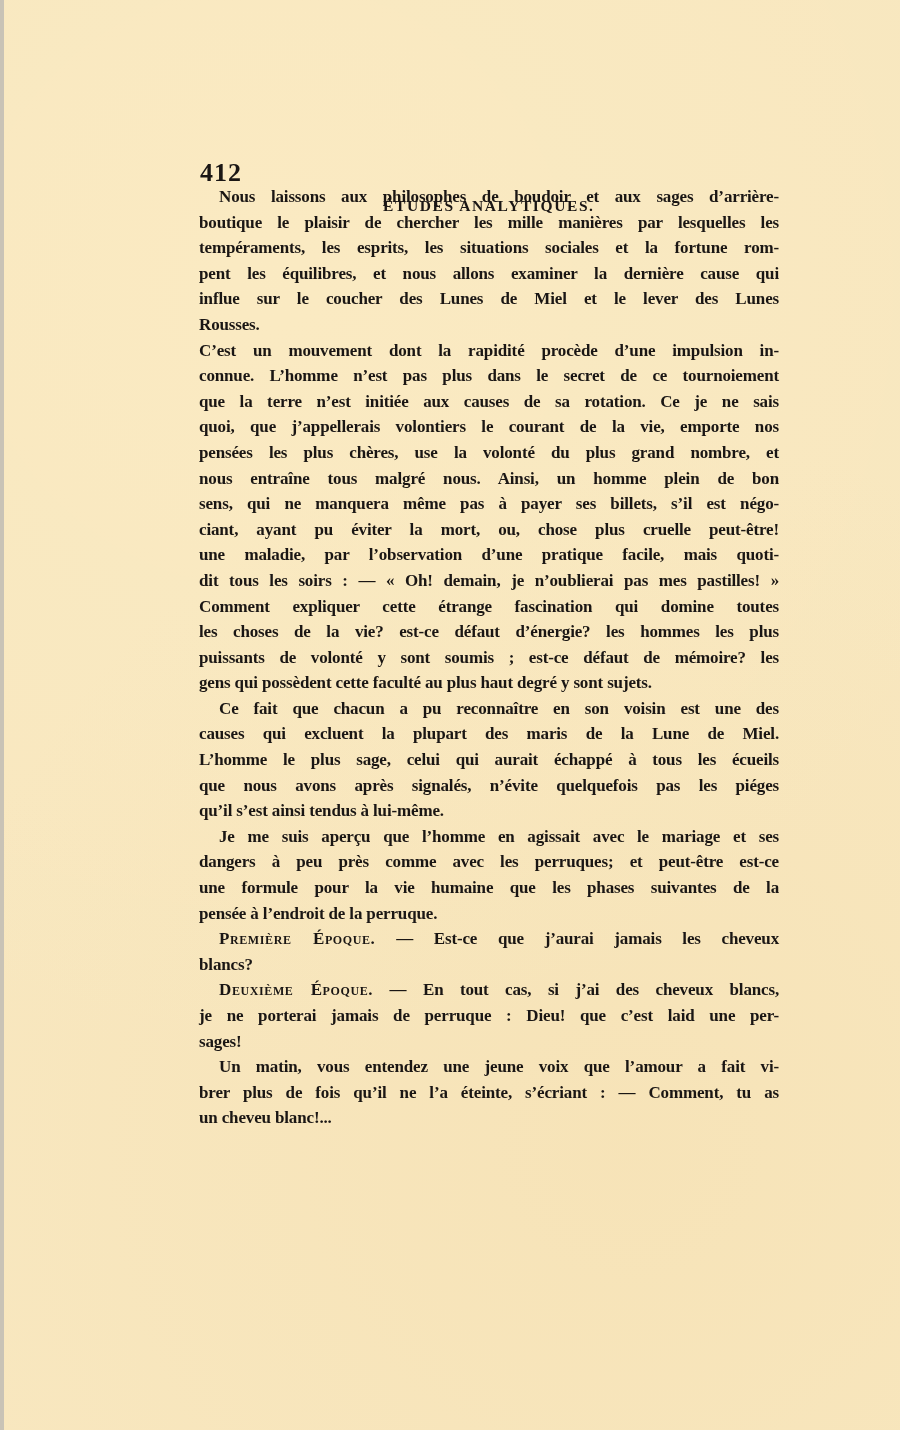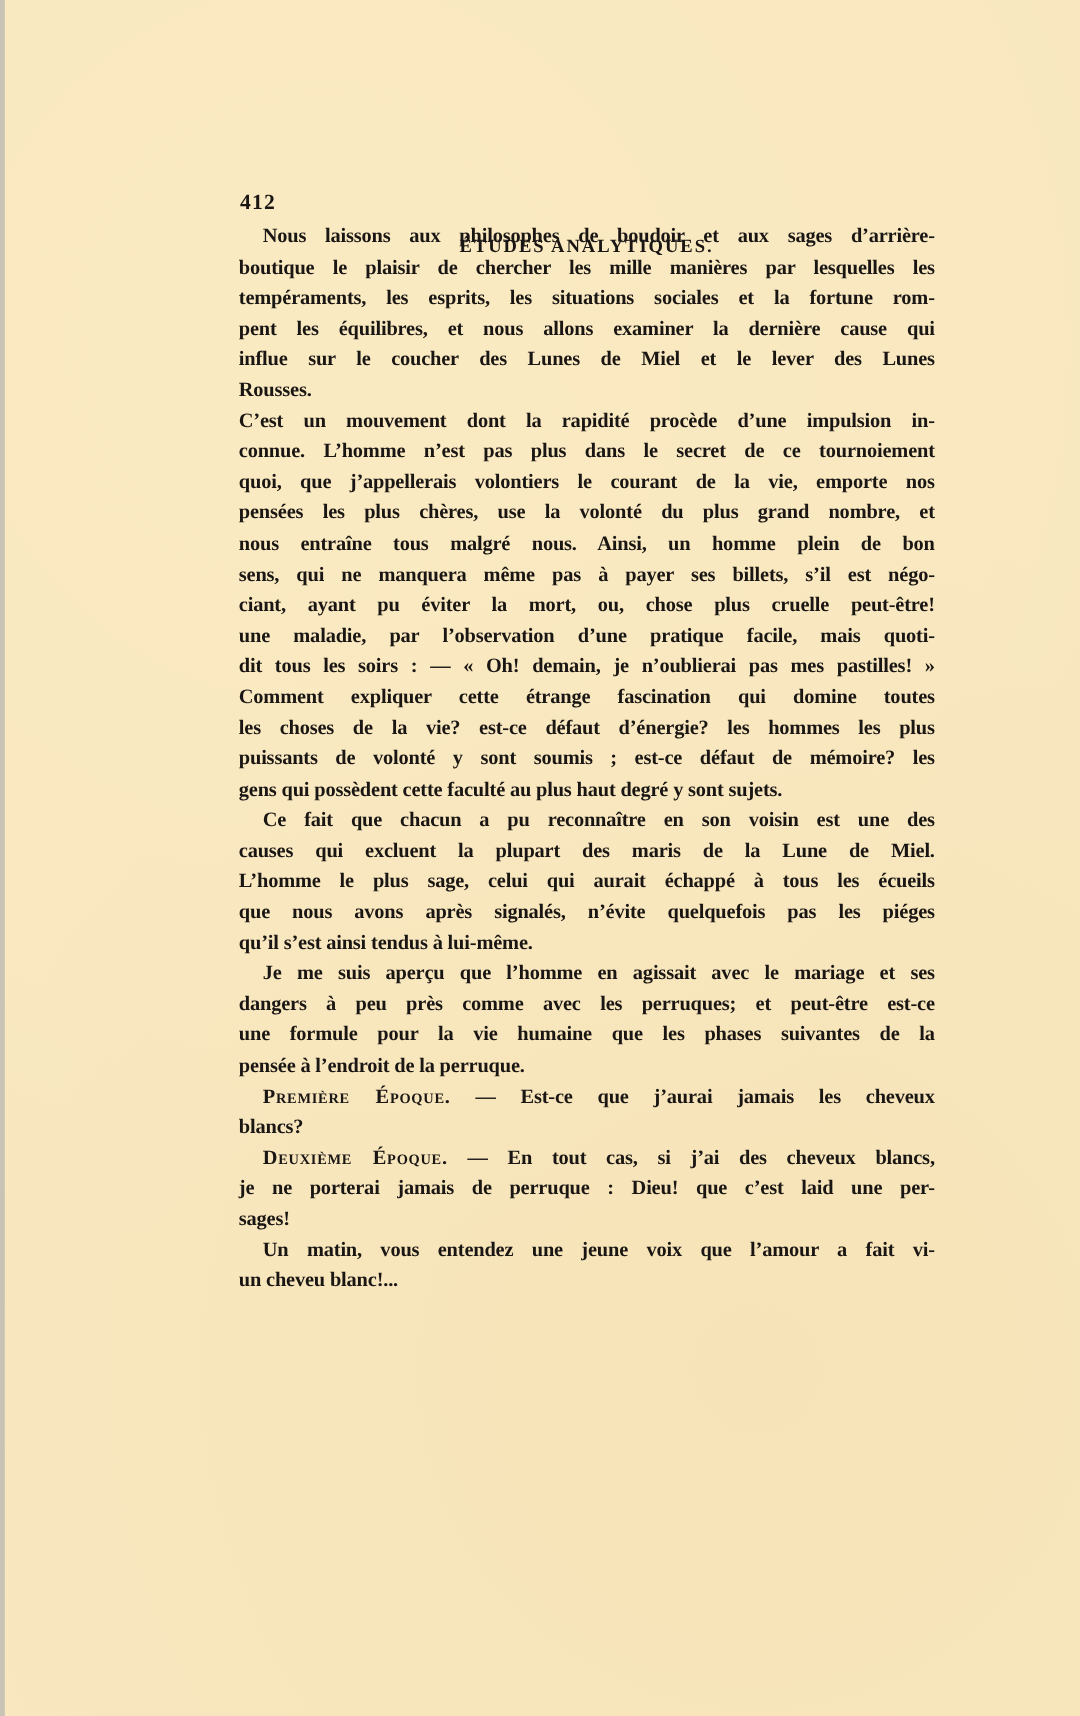--- a/index.html
+++ b/index.html
@@ -33,21 +33,21 @@
       position: absolute;
       left: 200px;
       top: 158px;
       width: 578px;
       height: 26px;
     }
     .page-number {
       position: absolute;
       left: 0;
       top: 0;
-      font-size: 18px;
+      font-size: 26px;
       font-weight: bold;
       letter-spacing: 1px;
     }
     .running-title {
       position: absolute;
       left: 183px;
       top: 3px;
       font-size: 15.5px;
       font-weight: bold;
       letter-spacing: 1.6px;
@@ -99,20 +99,21 @@
       <span class="line">boutique le plaisir de chercher les mille manières par lesquelles les</span>
       <span class="line">tempéraments, les esprits, les situations sociales et la fortune rom-</span>
       <span class="line">pent les équilibres, et nous allons examiner la dernière cause qui</span>
       <span class="line">influe sur le coucher des Lunes de Miel et le lever des Lunes</span>
       <span class="line last">Rousses.</span>
     </div>
 
     <div>
       <span class="line">C’est un mouvement dont la rapidité procède d’une impulsion in-</span>
       <span class="line">connue. L’homme n’est pas plus dans le secret de ce tournoiement</span>
+      <span class="line">que la terre n’est initiée aux causes de sa rotation. Ce je ne sais</span>
       <span class="line">quoi, que j’appellerais volontiers le courant de la vie, emporte nos</span>
       <span class="line">pensées les plus chères, use la volonté du plus grand nombre, et</span>
       <span class="line">nous entraîne tous malgré nous. Ainsi, un homme plein de bon</span>
       <span class="line">sens, qui ne manquera même pas à payer ses billets, s’il est négo-</span>
       <span class="line">ciant, ayant pu éviter la mort, ou, chose plus cruelle peut-être!</span>
       <span class="line">une maladie, par l’observation d’une pratique facile, mais quoti-</span>
       <span class="line">dit tous les soirs : — « Oh! demain, je n’oublierai pas mes pastilles! »</span>
       <span class="line">Comment expliquer cette étrange fascination qui domine toutes</span>
       <span class="line">les choses de la vie? est-ce défaut d’énergie? les hommes les plus</span>
       <span class="line">puissants de volonté y sont soumis ; est-ce défaut de mémoire? les</span>
@@ -140,17 +141,18 @@
     </div>
 
     <div>
       <span class="line indent"><span class="smallcaps">Deuxième Époque.</span><span> — En tout cas, si j’ai des cheveux blancs,</span></span>
       <span class="line">je ne porterai jamais de perruque : Dieu! que c’est laid une per-</span>
       <span class="line last">sages!</span>
     </div>
 
     <div>
       <span class="line indent">Un matin, vous entendez une jeune voix que l’amour a fait vi-</span>
+      <span class="line">brer plus de fois qu’il ne l’a éteinte, s’écriant : — Comment, tu as</span>
       <span class="line last">un cheveu blanc!...</span>
     </div>
 
   </div>
 </div>
 
 </body></html>

